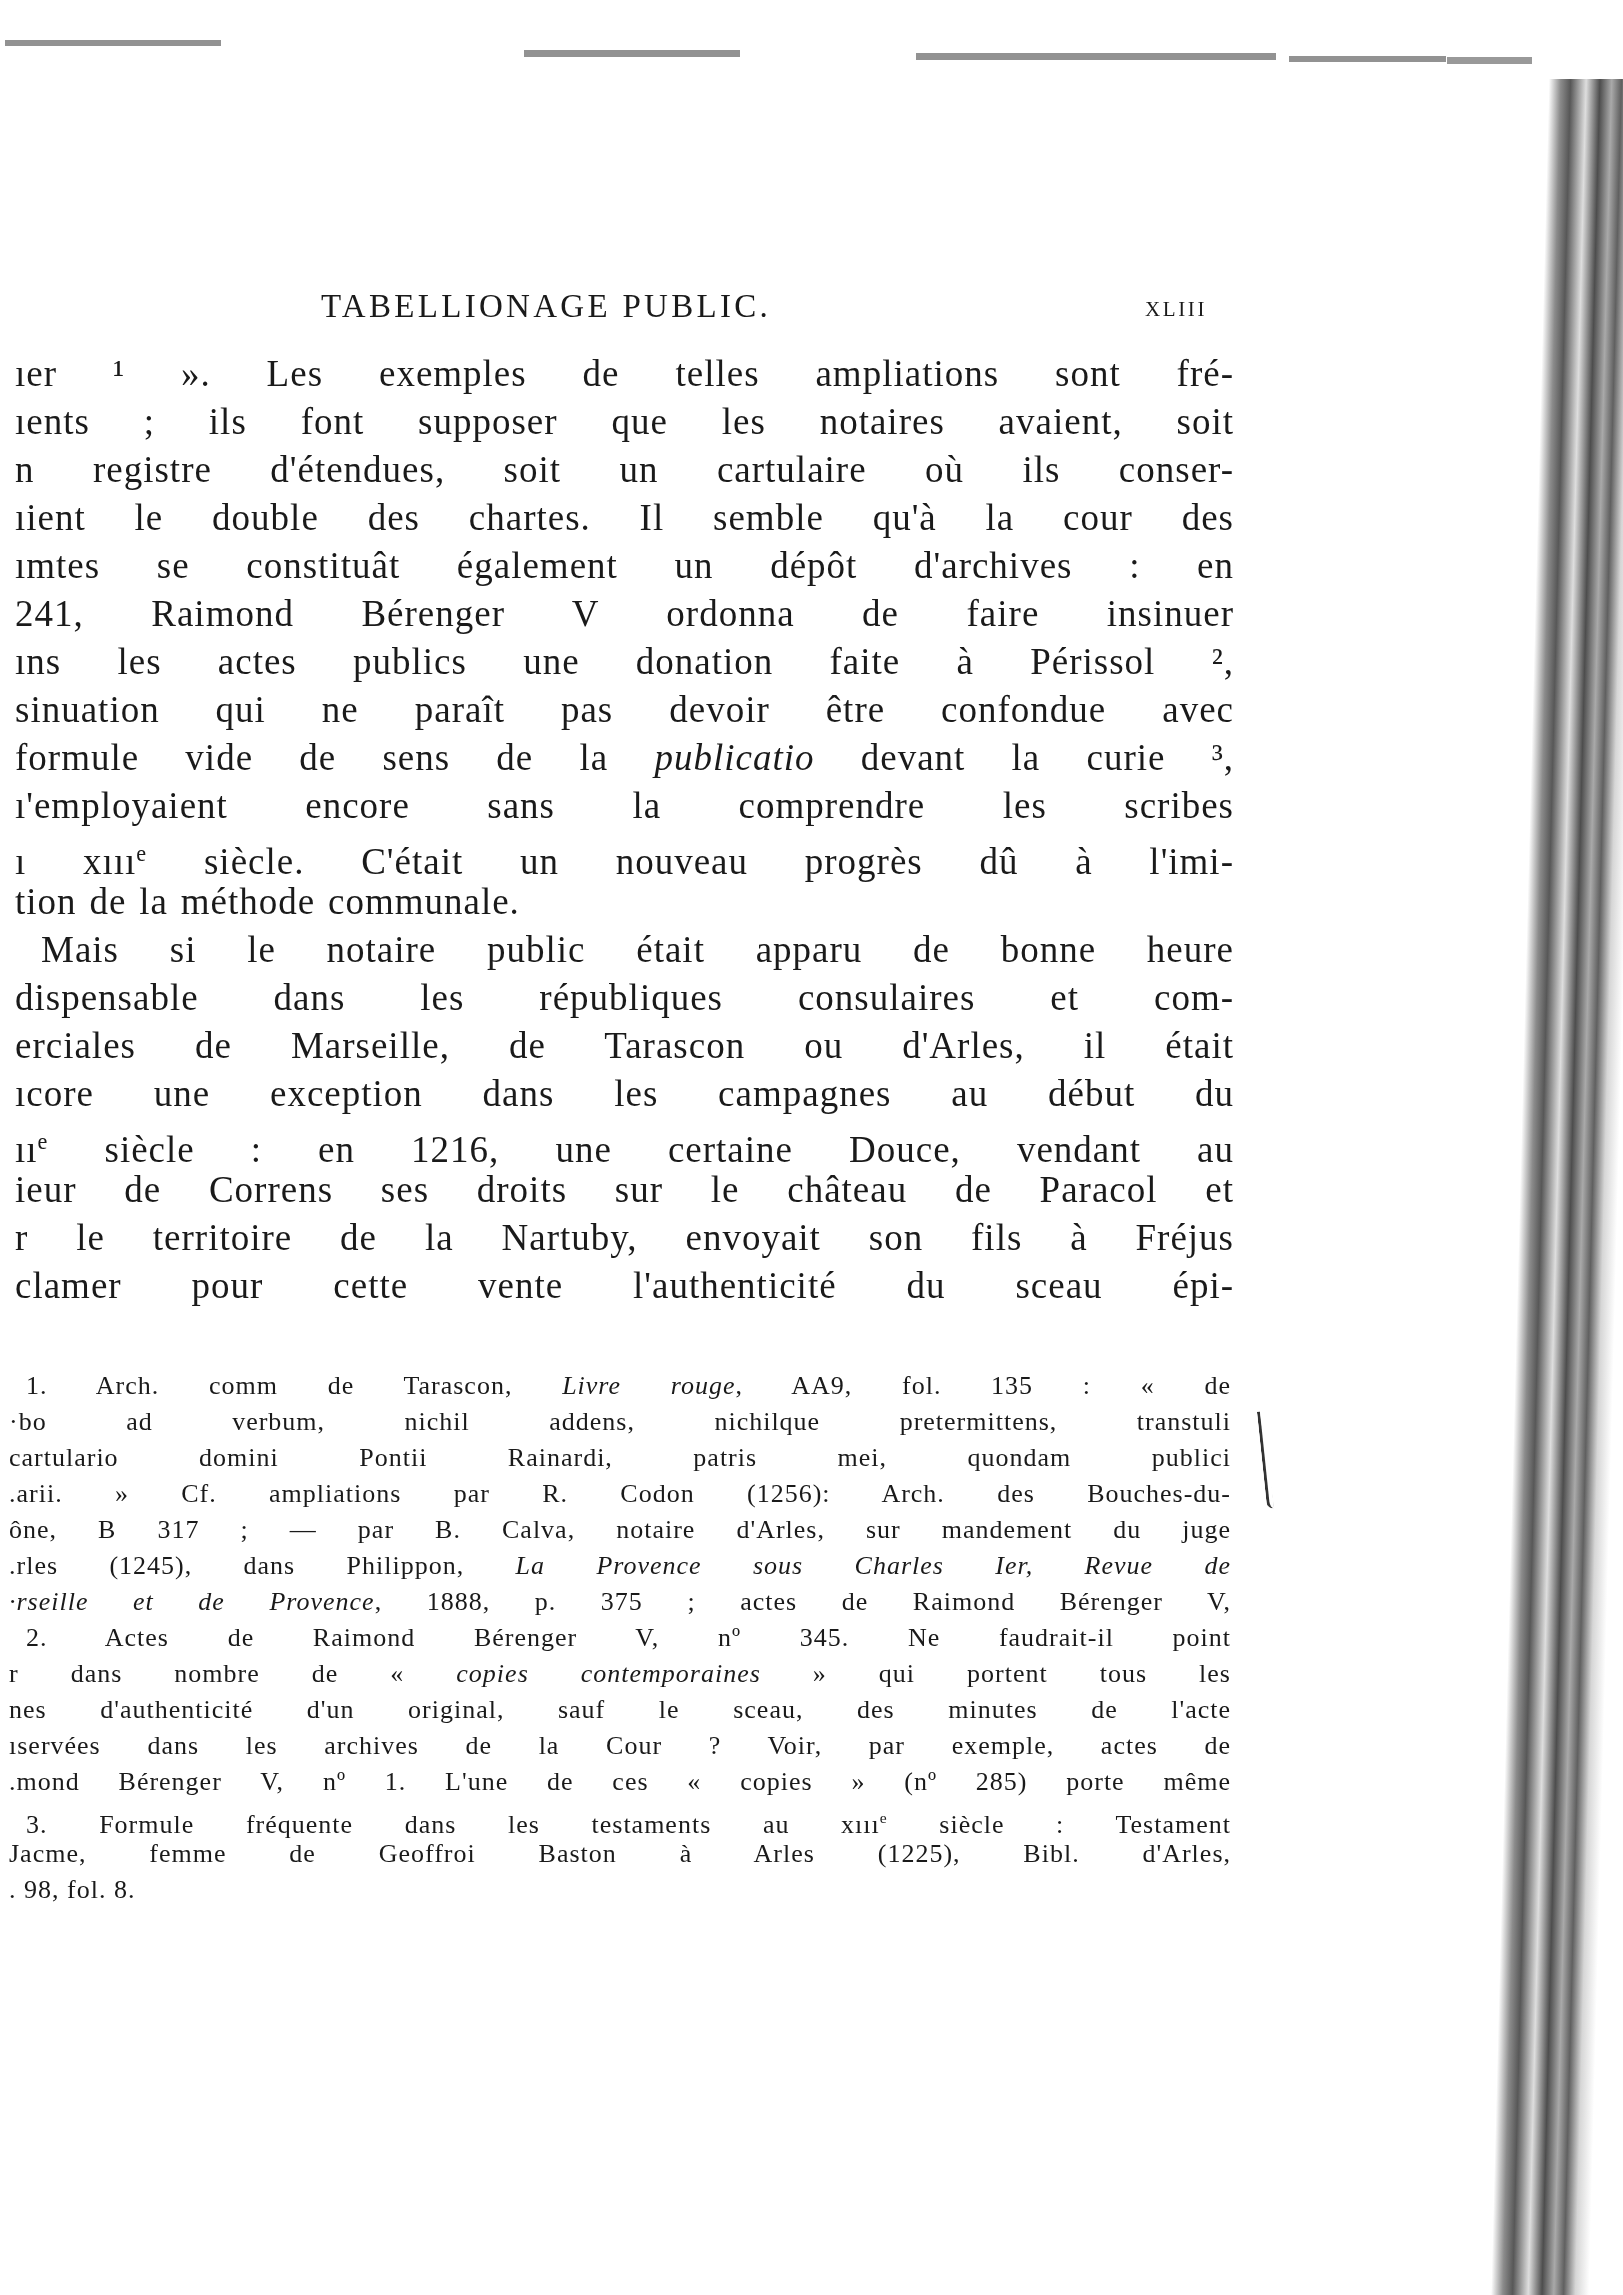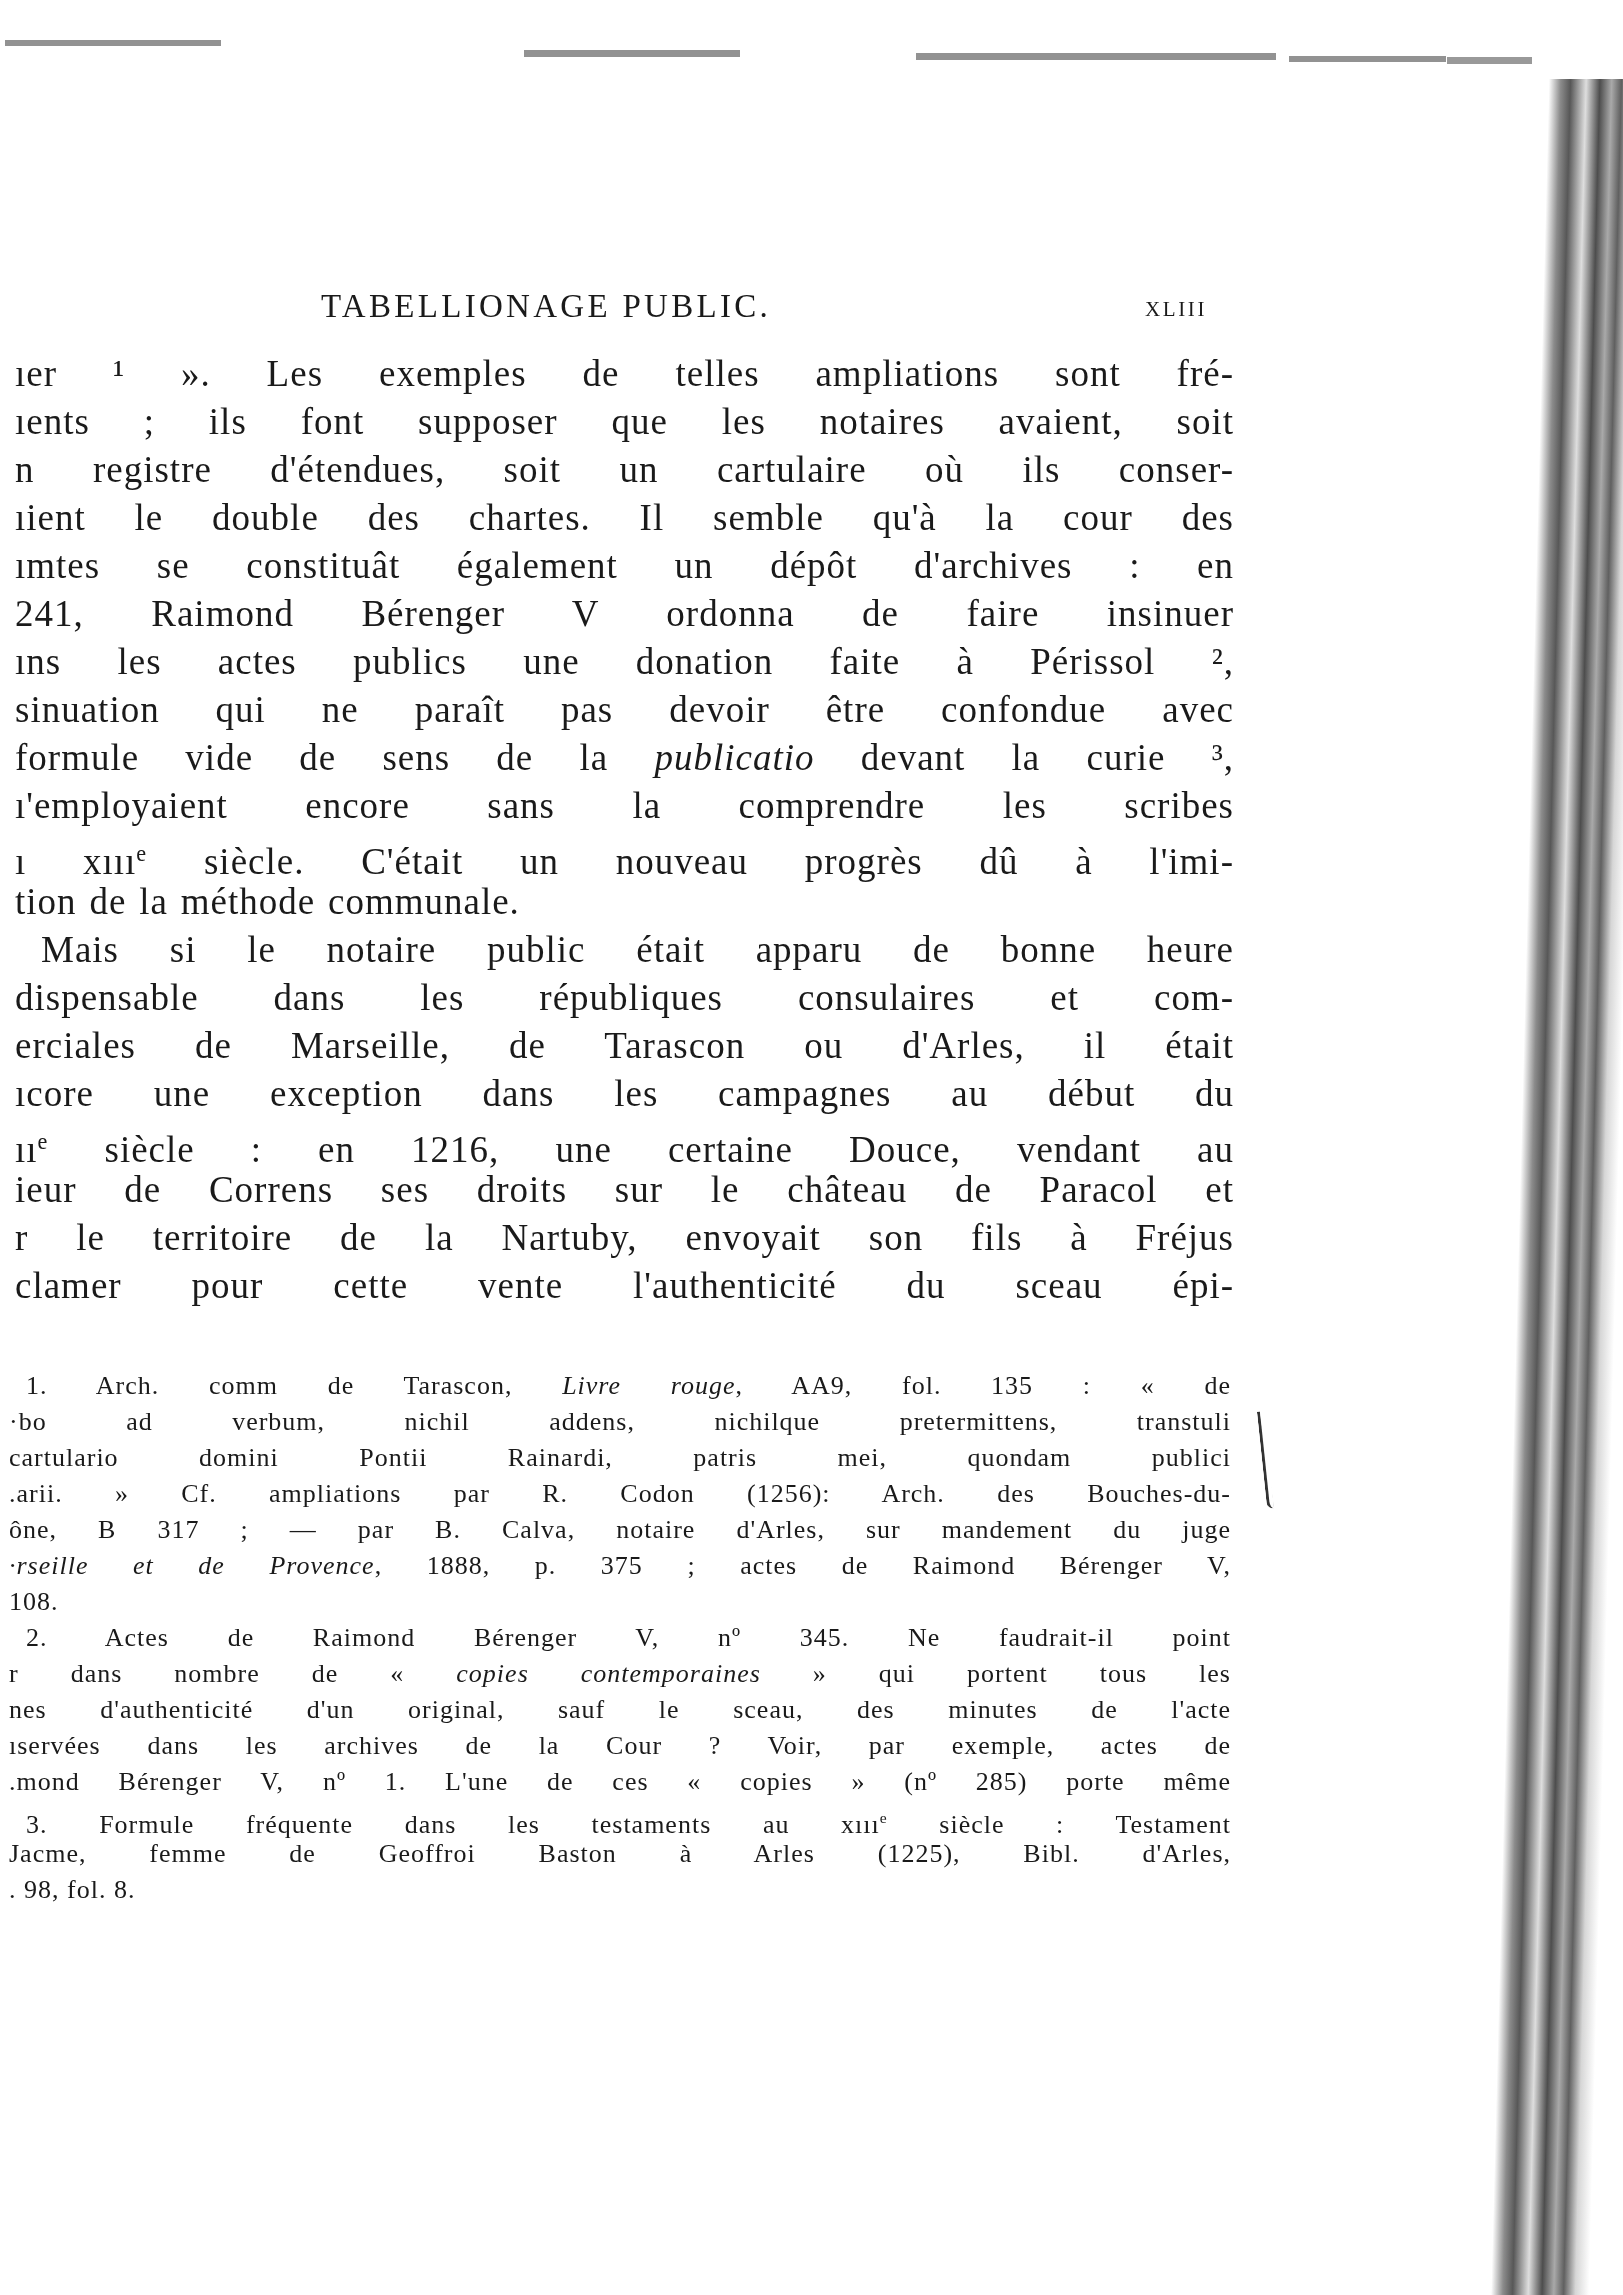--- a/index.html
+++ b/index.html
@@ -71,22 +71,22 @@
     <div class="line">ieur de Correns ses droits sur le château de Paracol et</div>
     <div class="line">r le territoire de la Nartuby, envoyait son fils à Fréjus</div>
     <div class="line">clamer pour cette vente l'authenticité du sceau épi-</div>
   </div>
 <div class="notes" id="notes">
     <div class="nline indent">1. Arch. comm  de Tarascon, <i>Livre rouge</i>, AA9, fol. 135 : « de</div>
     <div class="nline">·bo ad verbum, nichil addens, nichilque pretermittens, transtuli</div>
     <div class="nline"> cartulario domini Pontii Rainardi, patris mei, quondam publici</div>
     <div class="nline">.arii. » Cf. ampliations par R. Codon (1256): Arch. des Bouches-du-</div>
     <div class="nline">ône, B 317 ; — par B. Calva, notaire d'Arles, sur mandement du juge</div>
+    <div class="nline">.rles (1245), dans Philippon, <i>La Provence sous Charles Ier, Revue de</i></div>
     <div class="nline"><i>·rseille et de Provence</i>, 1888, p. 375 ; actes de Raimond Bérenger V,</div>
-    <div class="nline last">108.</div>
     <div class="nline indent">2. Actes de Raimond Bérenger V, nº 345. Ne faudrait-il point</div>
     <div class="nline">r dans nombre de « <i>copies contemporaines</i> » qui portent tous les</div>
     <div class="nline">nes d'authenticité d'un original, sauf le sceau, des minutes de l'acte</div>
     <div class="nline">ıservées dans les archives de la Cour ? Voir, par exemple, actes de</div>
     <div class="nline">.mond Bérenger V, nº 1. L'une de ces « copies » (nº 285) porte même</div>
     <div class="nline indent">3. Formule fréquente dans les testaments au xııı<sup style="font-size: 60%;">e</sup> siècle : Testament</div>
     <div class="nline">Jacme, femme de Geoffroi Baston à Arles (1225), Bibl. d'Arles,</div>
     <div class="nline last">. 98, fol. 8.</div>
   </div>
 

